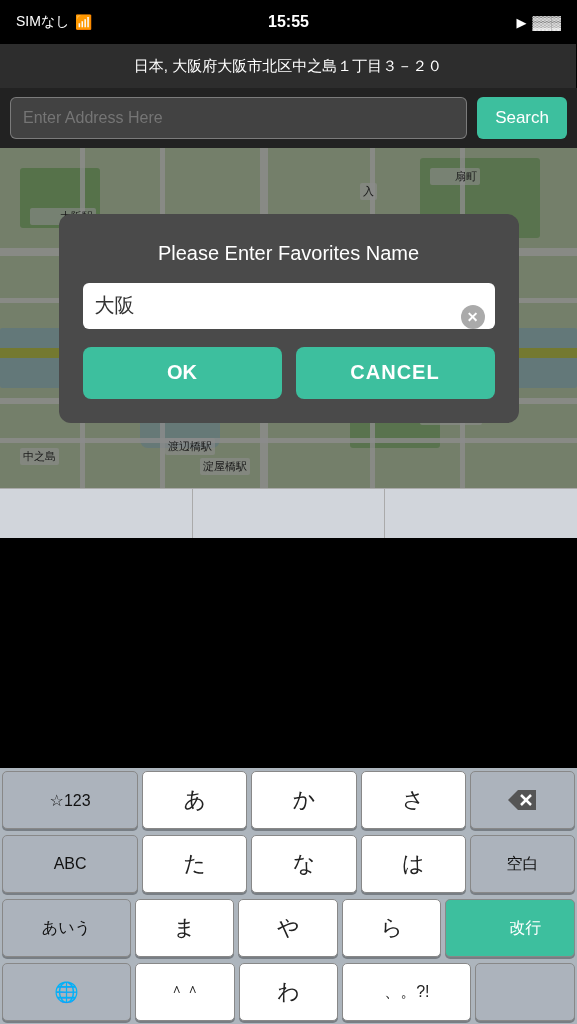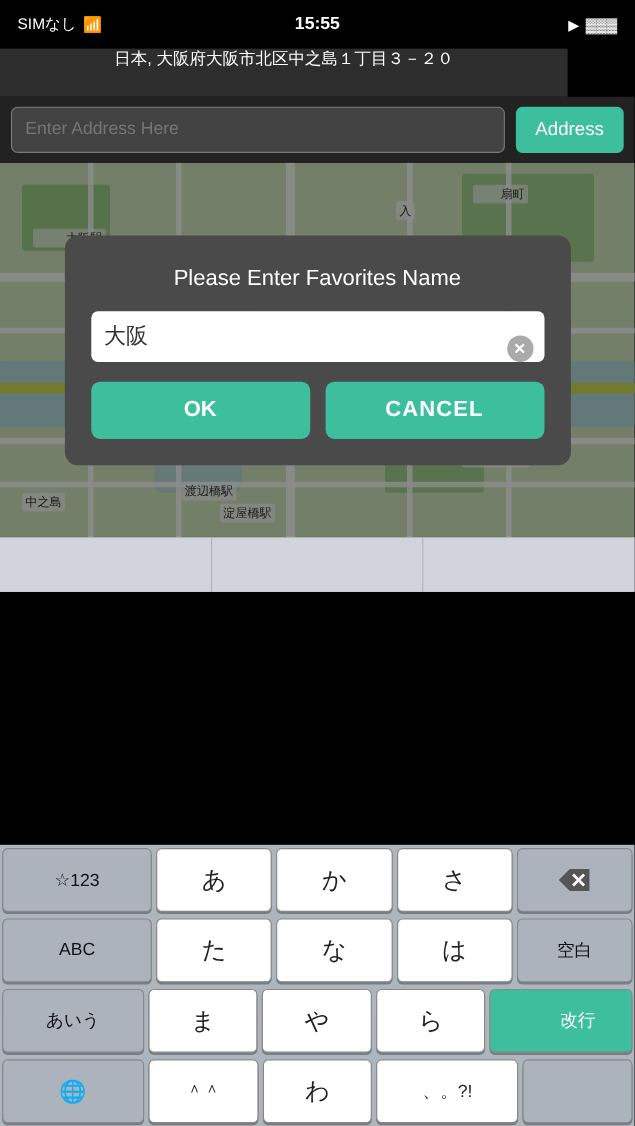--- a/index.html
+++ b/index.html
@@ -43,24 +43,25 @@
     .status-right {
       display: flex;
       align-items: center;
       gap: 6px;
       color: #fff;
       font-size: 13px;
     }
 
     
     #address-bar {
-      width: 516px;
+      width: 576px;
       height: 44px;
       background: rgba(50,50,50,0.9);
       display: flex;
+      align-items: center;
       padding: 0 14px;
     }
     #address-text {
       color: #fff;
       font-size: 15px;
       flex: 1;
       text-align: center;
     }
 
     
@@ -320,21 +321,21 @@
     <span>▓▓▓</span>
   </div>
 </div>
 
 <div id="address-bar">
   <span id="address-text">日本, 大阪府大阪市北区中之島１丁目３－２０</span>
 </div>
 
 <div id="search-bar">
   <input id="address-input" type="text" placeholder="Enter Address Here" style="">
-  <button id="search-button">Address</button>
+  <button id="search-button">Search</button>
 </div>
 
 <div id="map-area">
   <div id="map-bg">
 
     <div class="map-water" style="left:0;top:180px;width:577px;height:60px;opacity:0.7;"></div>
     <div class="map-water" style="left:140px;top:80px;width:80px;height:220px;opacity:0.6;border-radius:8px;"></div>
     <div class="map-green" style="left:20px;top:20px;width:80px;height:60px;opacity:0.8;"></div>
     <div class="map-green" style="left:420px;top:10px;width:120px;height:80px;opacity:0.7;"></div>
     <div class="map-green" style="left:350px;top:230px;width:90px;height:70px;opacity:0.7;"></div>

